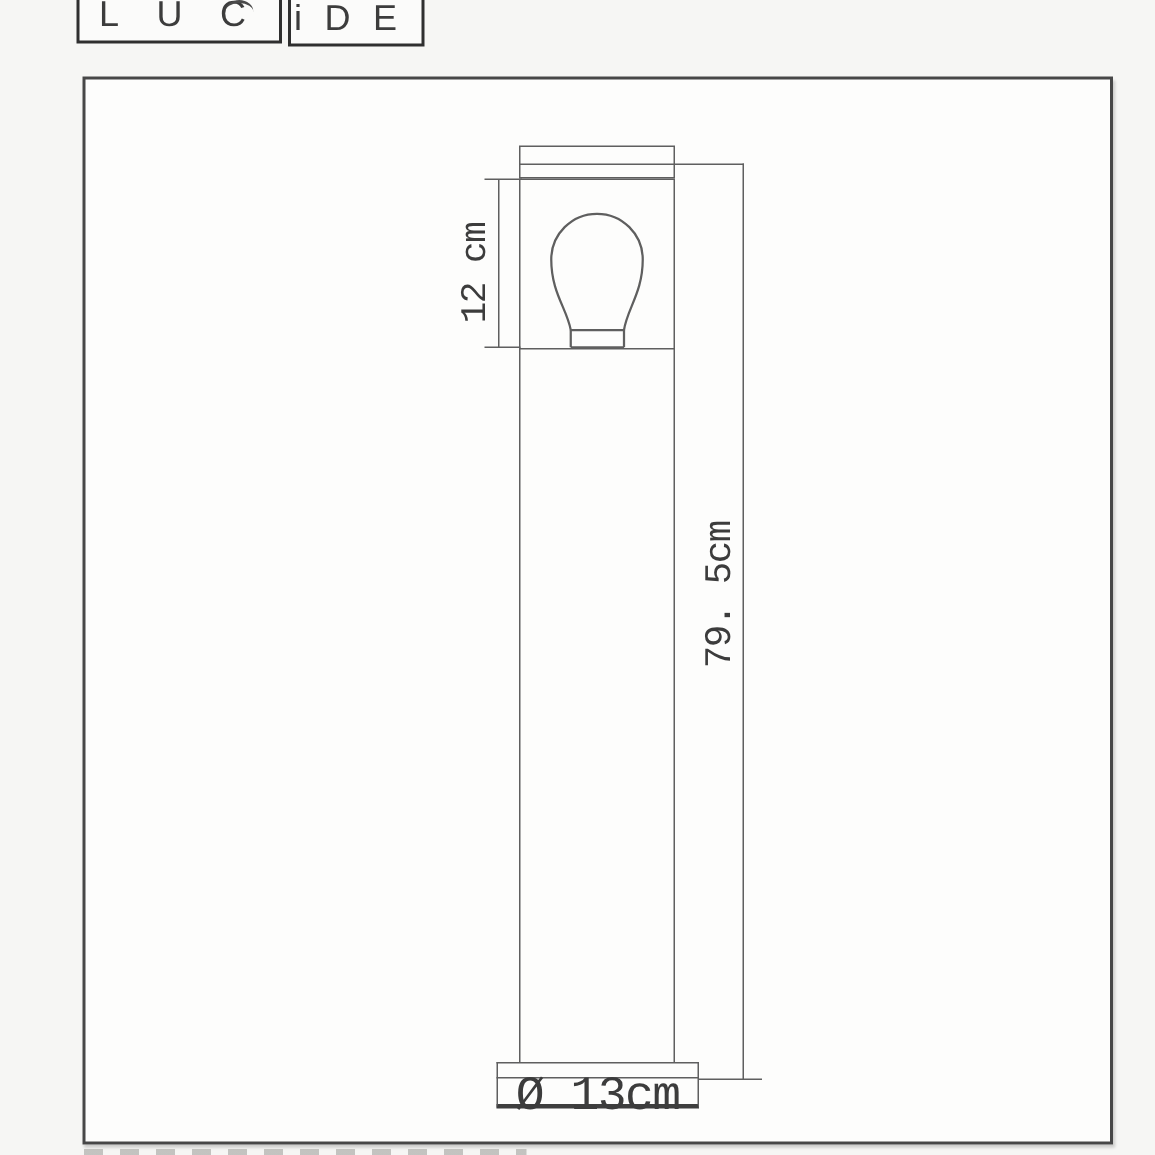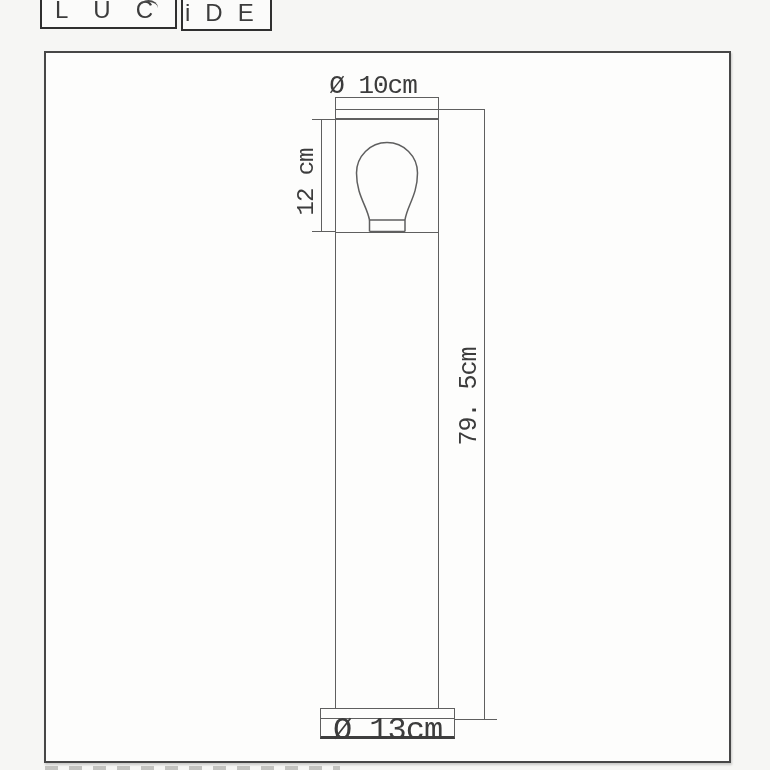--- a/index.html
+++ b/index.html
@@ -1,21 +1,21 @@
 <!DOCTYPE html>
 <html><head>
 <meta charset="utf-8">
 <style>
   html,body{margin:0;padding:0;}
   body{
     width:770px;height:770px;overflow:hidden;position:relative;
     background:#f6f6f4;
     font-family:"Liberation Sans",sans-serif;
   }
-  .stage{position:absolute;inset:0;}
+  .stage{position:absolute;inset:0;margin-left:11px;}
 
   
   .logo-box{
     position:absolute;border:2px solid #2f2f2f;background:#fbfbfa;
     box-sizing:border-box;display:flex;align-items:flex-end;
     color:#3c3c3c;font-size:24px;line-height:1;
   }
   .logo-left{left:40px;top:-8px;width:137px;height:37px;padding:0 0 5px 13px;letter-spacing:25px;}
   .logo-right{left:181px;top:-6px;width:91px;height:37px;padding:0 0 4px 2px;letter-spacing:15px;}
   .c-accent{
@@ -88,20 +88,19 @@
   <div class="rect base"></div>
   <div class="ln" style="left:320px;top:717.5px;width:135px;height:1.2px;"></div>
 
   <div class="ln" style="left:320.5px;top:119.5px;width:1.4px;height:112.5px;"></div>
   <div class="ln" style="left:312px;top:119px;width:25px;height:1.4px;"></div>
   <div class="ln" style="left:312px;top:231px;width:24px;height:1.4px;"></div>
 
   <div class="ln" style="left:483.5px;top:108.5px;width:1.4px;height:611px;"></div>
   <div class="ln" style="left:455px;top:718.6px;width:42px;height:1.4px;"></div>
 
-  <div class="dim dim-top">Ø 10cm</div>
   <div class="dim dim-12">12 cm</div>
   <div class="dim dim-795">79. 5cm</div>
   <div class="dim dim-13">Ø 13cm</div>
 
   <div class="fragments"></div>
 
 </div>
 
 </body></html>

